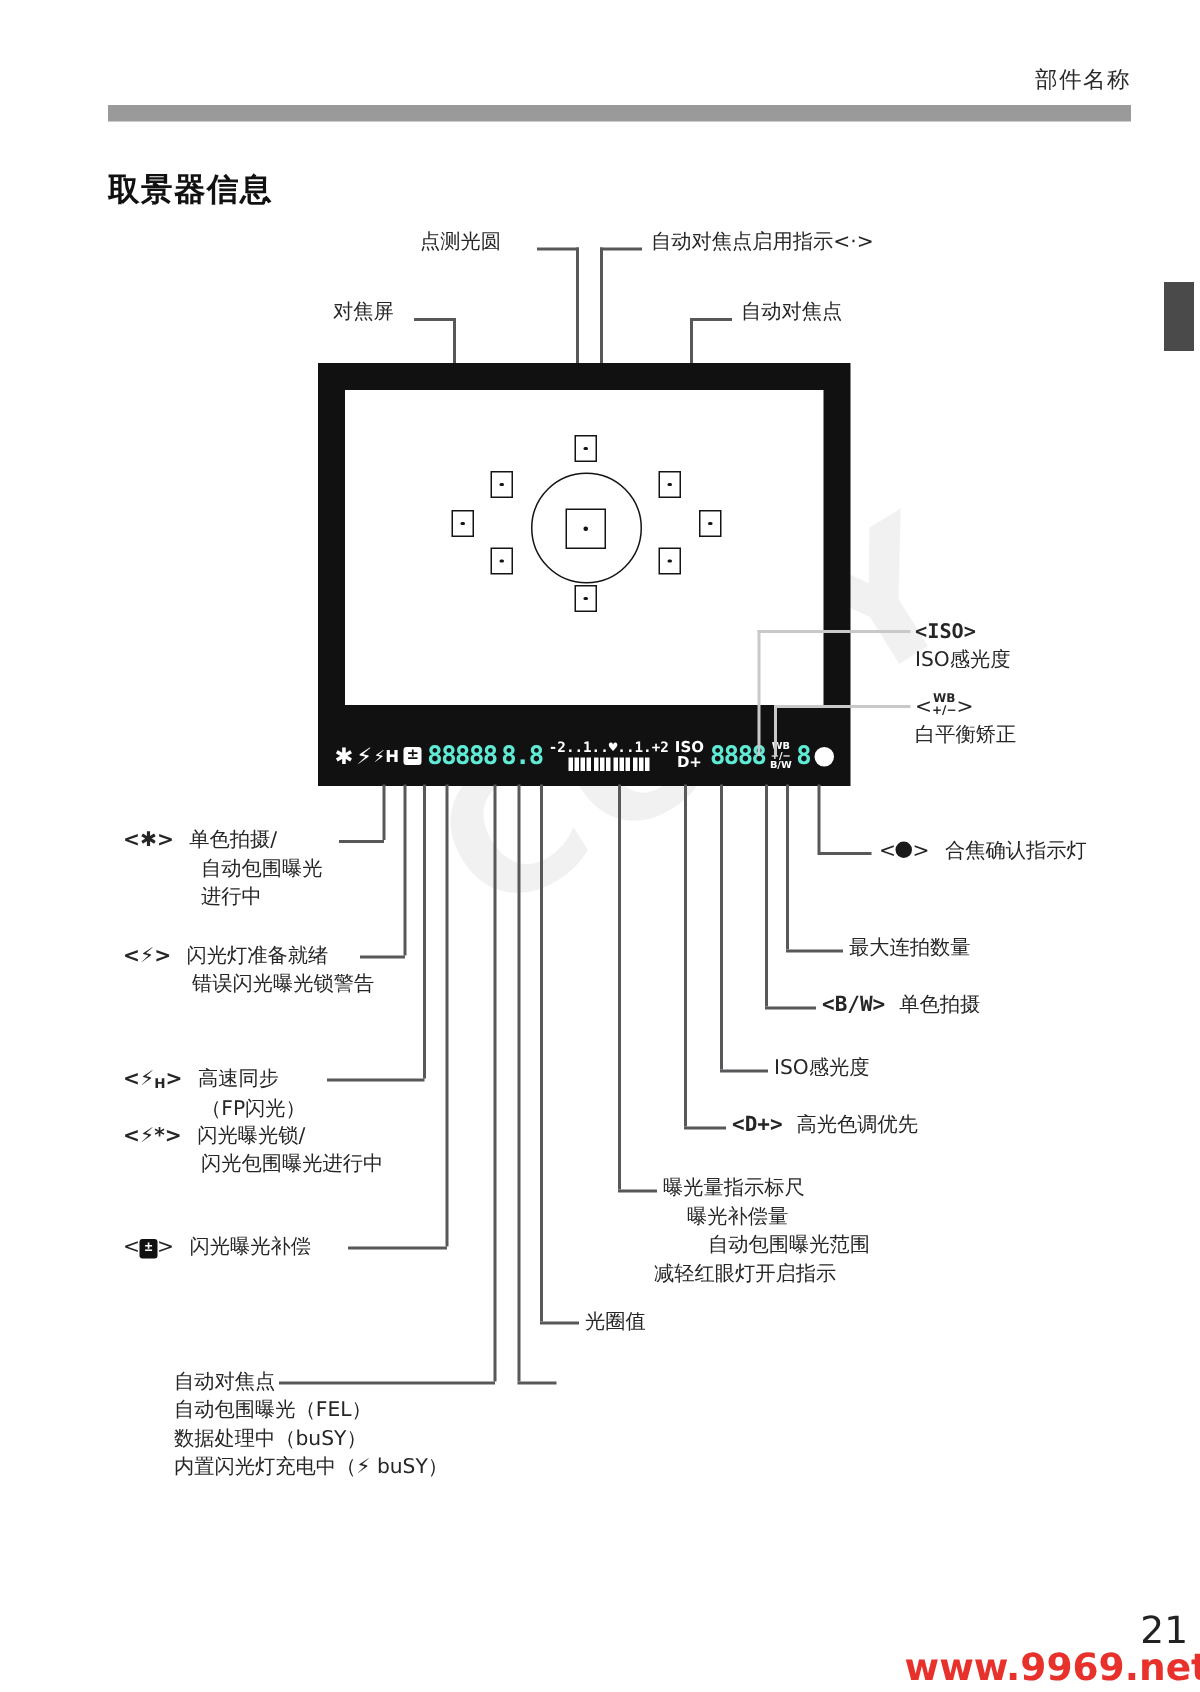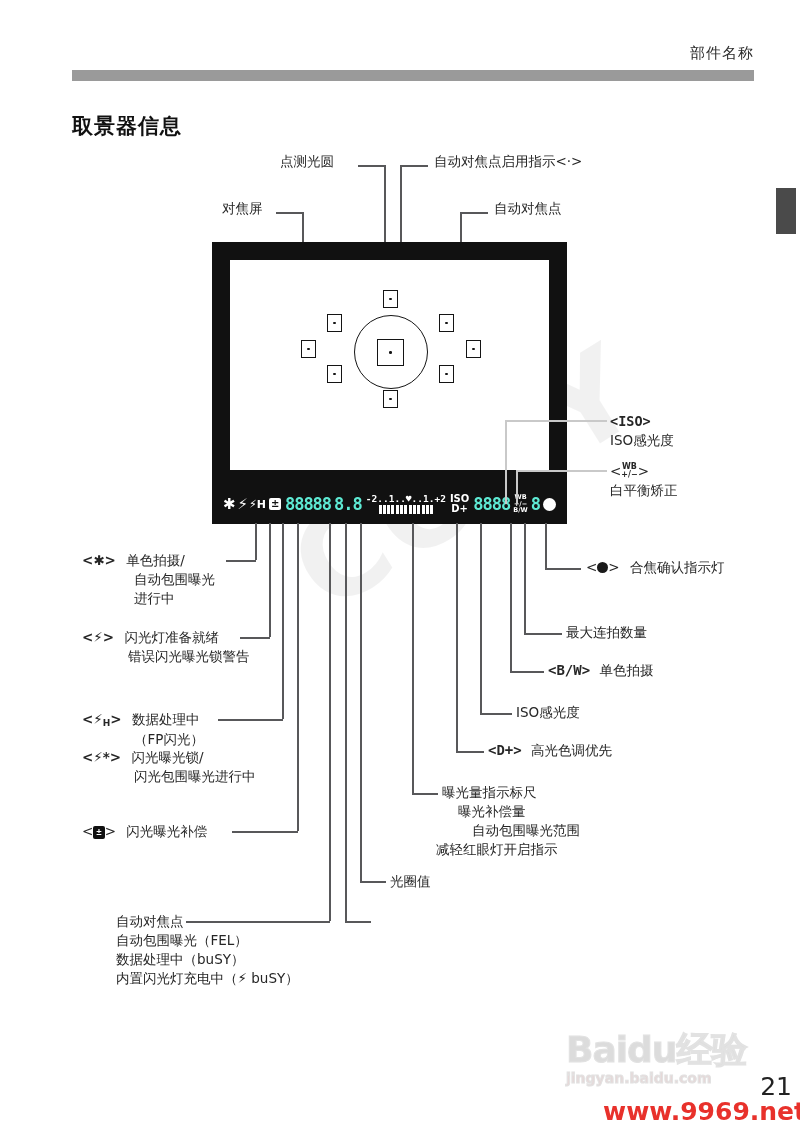--- a/index.html
+++ b/index.html
@@ -325,37 +325,33 @@
   <div class="cap" style="left:82px;top:628px;">
     <span class="tag">&lt;⚡&gt;</span>
     <span style="margin-left:6px;">闪光灯准备就绪</span><br>
     <span style="margin-left:46px;display:inline-block;">错误闪光曝光锁警告</span>
   </div>
 
   <div class="ln lnv" style="left:282px;top:523px;height:196px;"></div>
   <div class="ln lnh" style="left:218px;top:719px;width:65px;"></div>
   <div class="cap" style="left:82px;top:710px;">
     <span class="tag">&lt;⚡</span><span class="sup tag">H</span><span class="tag">&gt;</span>
-    <span style="margin-left:6px;">数据处理中</span><br>
+    <span style="margin-left:6px;">高速同步</span><br>
     <span style="margin-left:52px;display:inline-block;">（FP闪光）</span>
   </div>
 
   <div class="cap" style="left:82px;top:748px;">
     <span class="tag">&lt;⚡*&gt;</span>
     <span style="margin-left:6px;">闪光曝光锁/</span><br>
     <span style="margin-left:52px;display:inline-block;">闪光包围曝光进行中</span>
   </div>
 
   <div class="ln lnv" style="left:297px;top:523px;height:308px;"></div>
   <div class="ln lnh" style="left:232px;top:831px;width:66px;"></div>
   <div class="cap" style="left:82px;top:822px;">
     <span>&lt;</span><span class="kb">±</span><span>&gt;</span>
     <span style="margin-left:6px;">闪光曝光补偿</span>
   </div>
 
-  <div class="wm-baidu">
-    <span>Baidu经验</span>
-    <small>jingyan.baidu.com</small>
-  </div>
   <div class="pagenum">21</div>
   <div class="wm-url">www.9969.net</div>
 
 </div>
 
 </body></html>

